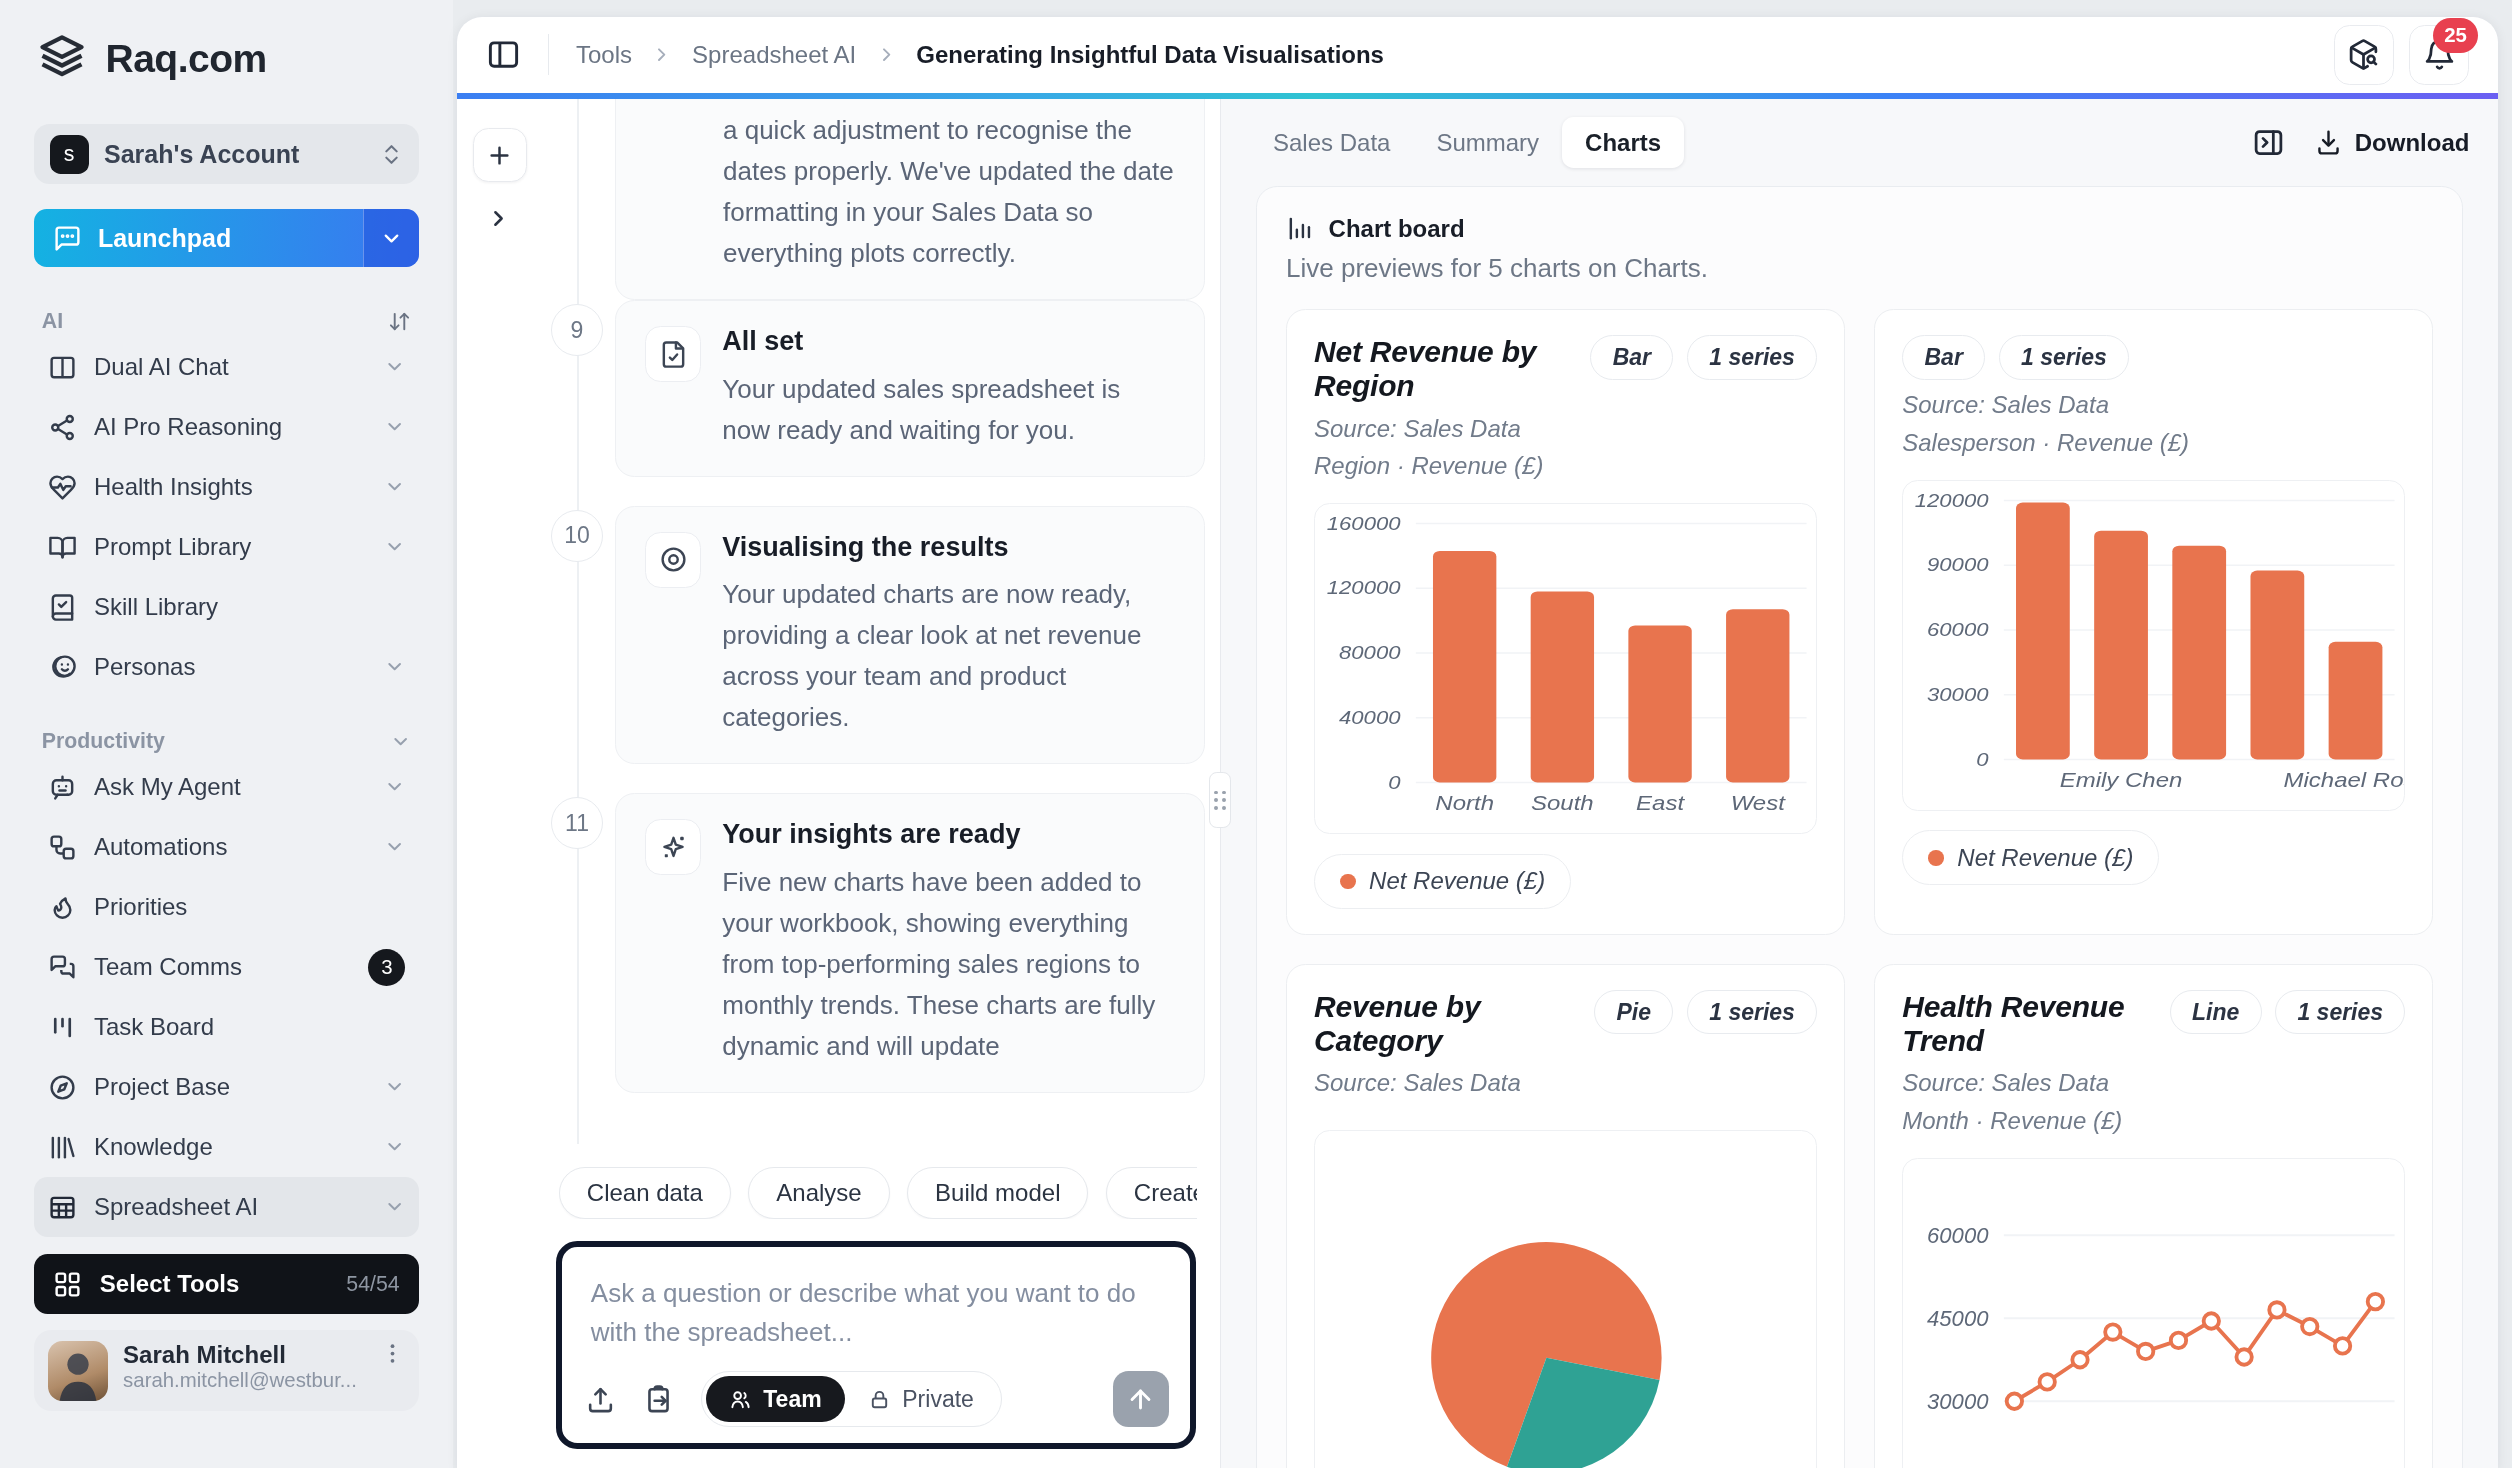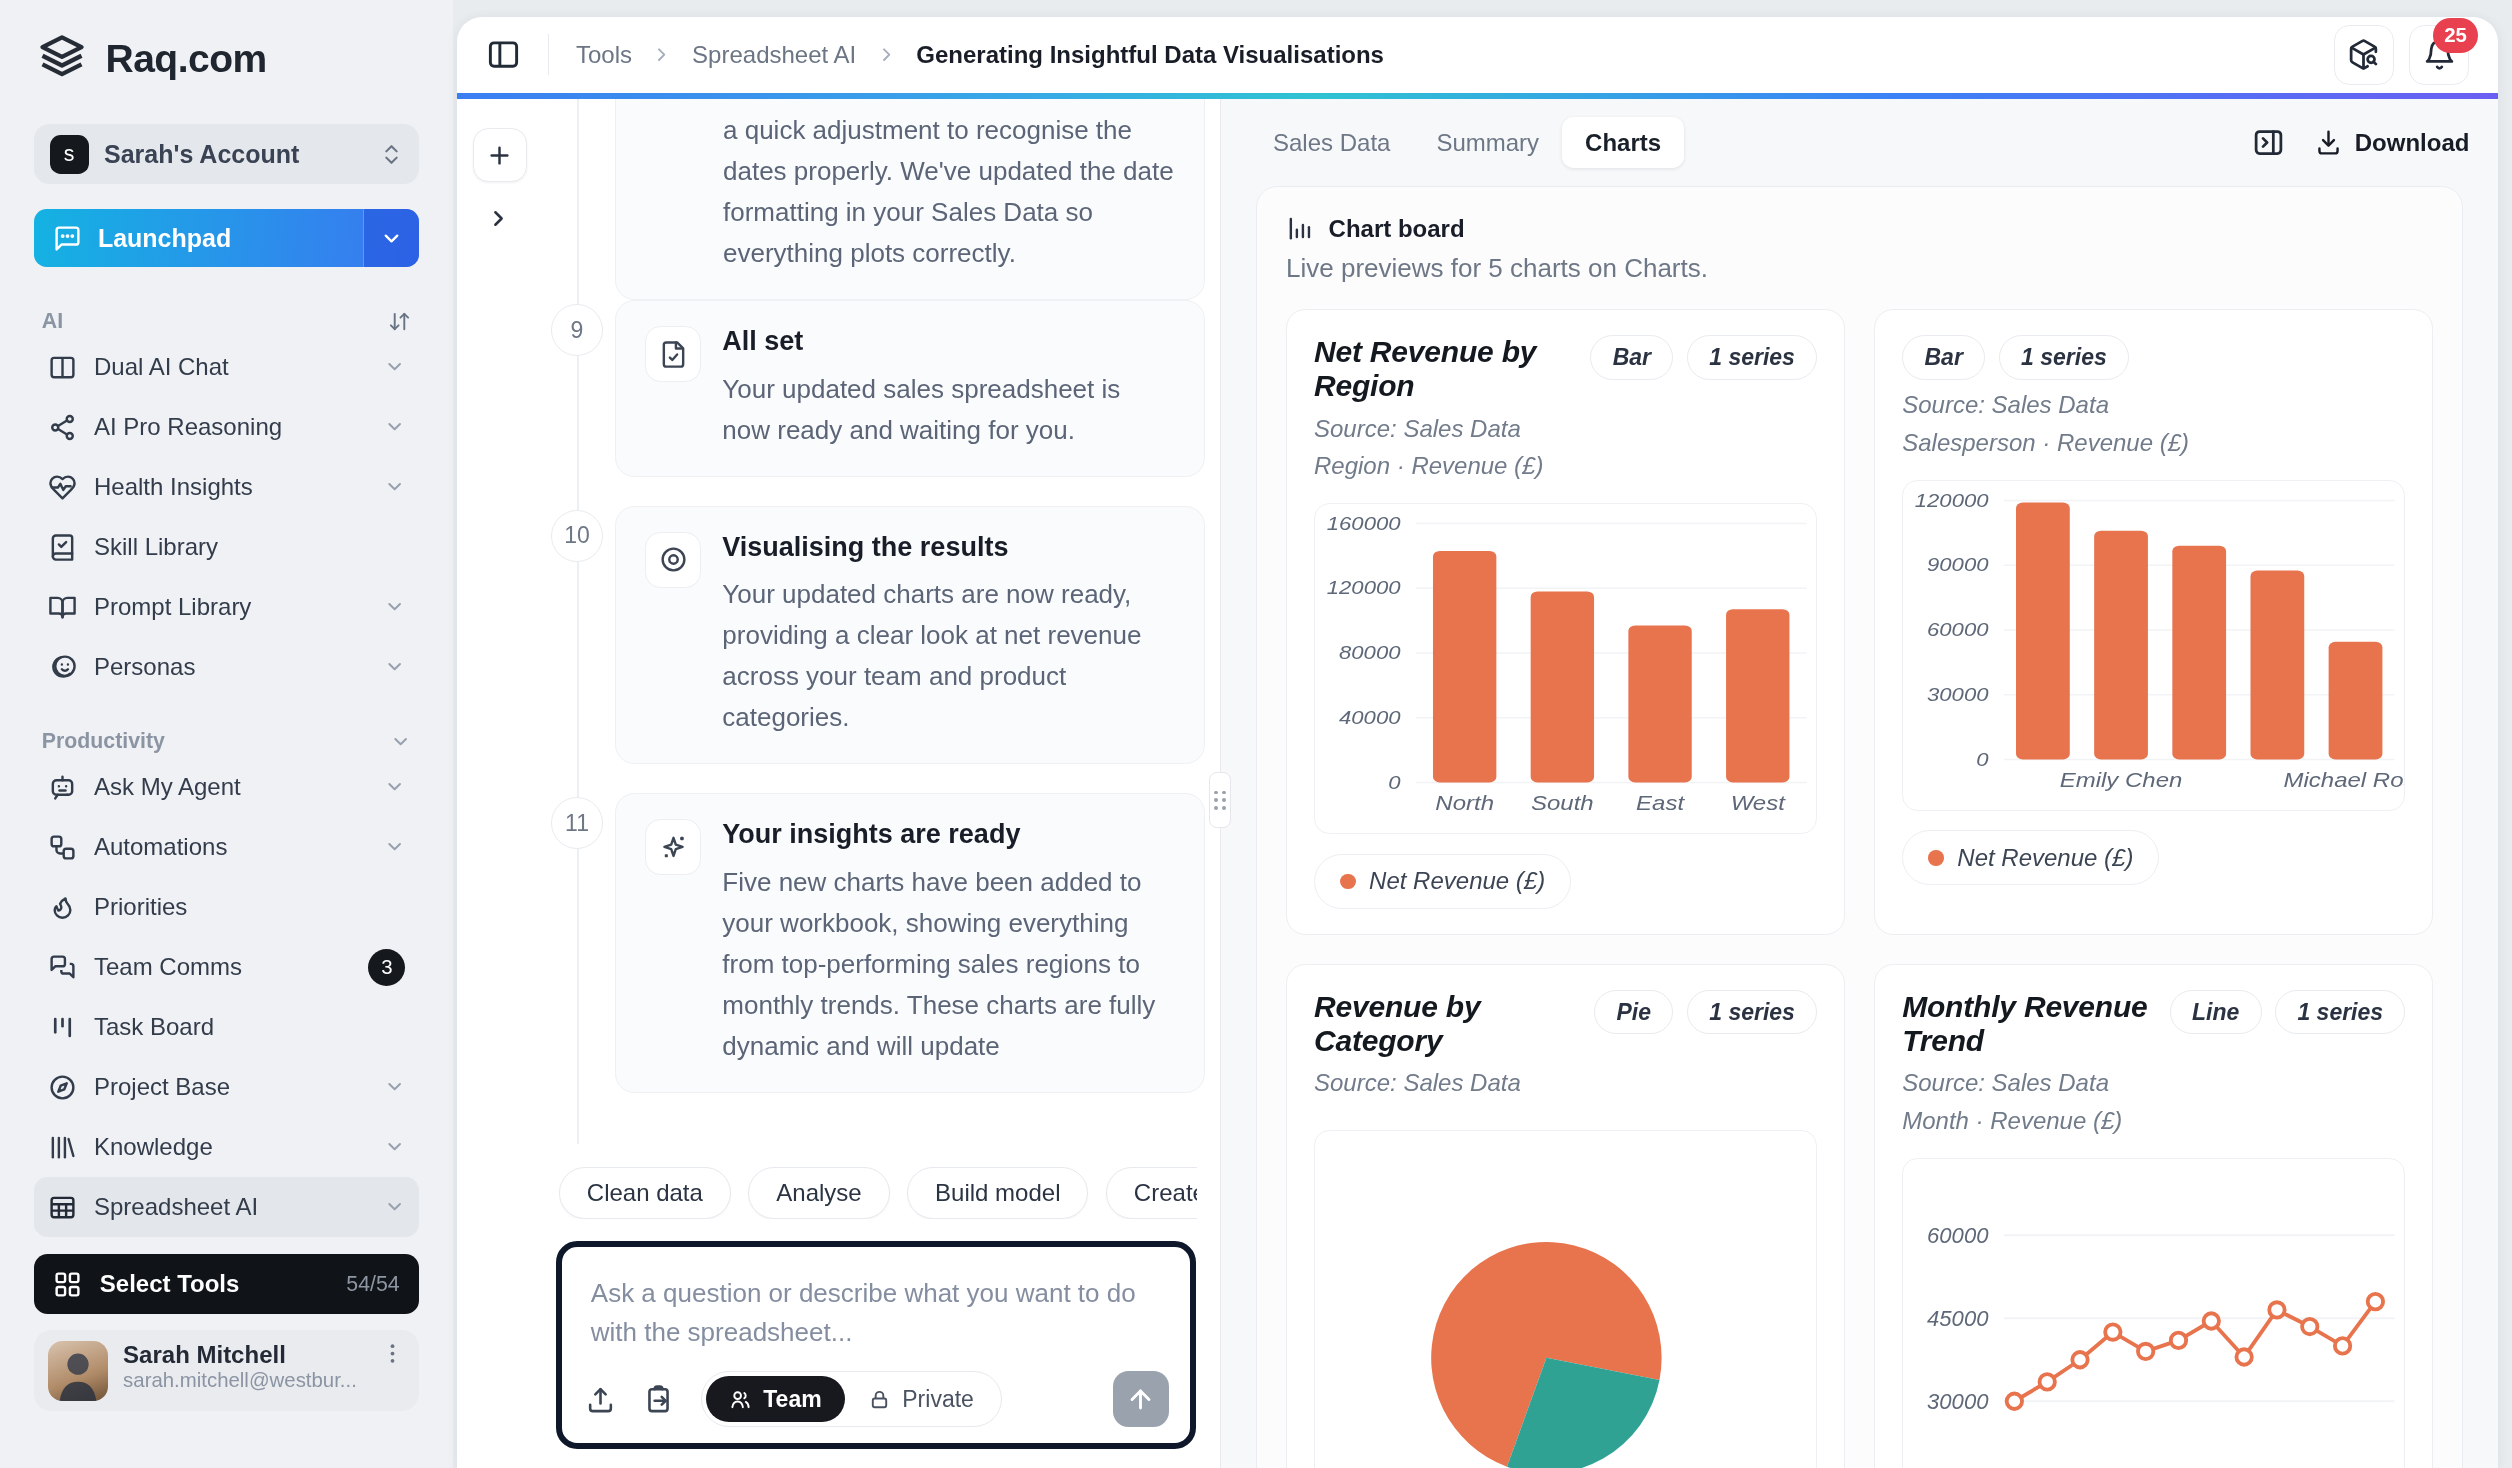--- a/index.html
+++ b/index.html
@@ -201,41 +201,41 @@
       </span>
     <span class="lbl">Health Insights</span>
     <span>
         <svg width="21.3" height="21.3" viewBox="0 0 24 24" fill="none" stroke="#97a0ae" stroke-width="2.2" stroke-linecap="round" stroke-linejoin="round">
           <path d="m6 9 6 6 6-6"></path>
         </svg>
       </span>
   </div>
   <div class="nav-item">
     <span>
+        <svg width="29" height="29" viewBox="0 0 24 24" fill="none" stroke="#333c4b" stroke-width="2" stroke-linejoin="round">
+          <path d="M2 4h6a4 4 0 0 1 4 4v12a3 3 0 0 0-3-3H2z"></path>
+          <path d="M22 4h-6a4 4 0 0 0-4 4v12a3 3 0 0 1 3-3h7z"></path>
+        </svg>
+      </span>
+    <span class="lbl">Prompt Library</span>
+    <span>
+        <svg width="21.3" height="21.3" viewBox="0 0 24 24" fill="none" stroke="#97a0ae" stroke-width="2.2" stroke-linecap="round" stroke-linejoin="round">
+          <path d="m6 9 6 6 6-6"></path>
+        </svg>
+      </span>
+  </div>
+  <div class="nav-item">
+    <span>
         <svg width="29" height="29" viewBox="0 0 24 24" fill="none" stroke="#333c4b" stroke-width="2" stroke-linecap="round" stroke-linejoin="round">
           <path d="M4 19.5A2.5 2.5 0 0 1 6.5 17H20V4a2 2 0 0 0-2-2H6.5A2.5 2.5 0 0 0 4 4.5z"></path>
           <path d="M4 19.5A2.5 2.5 0 0 0 6.5 22H20v-5"></path>
           <path d="m9 9.5 2 2 4-4"></path>
         </svg>
       </span>
     <span class="lbl">Skill Library</span>
-  </div>
-  <div class="nav-item">
-    <span>
-        <svg width="29" height="29" viewBox="0 0 24 24" fill="none" stroke="#333c4b" stroke-width="2" stroke-linejoin="round">
-          <path d="M2 4h6a4 4 0 0 1 4 4v12a3 3 0 0 0-3-3H2z"></path>
-          <path d="M22 4h-6a4 4 0 0 0-4 4v12a3 3 0 0 1 3-3h7z"></path>
-        </svg>
-      </span>
-    <span class="lbl">Prompt Library</span>
-    <span>
-        <svg width="21.3" height="21.3" viewBox="0 0 24 24" fill="none" stroke="#97a0ae" stroke-width="2.2" stroke-linecap="round" stroke-linejoin="round">
-          <path d="m6 9 6 6 6-6"></path>
-        </svg>
-      </span>
   </div>
   <div class="nav-item">
     <span>
         <svg width="29" height="29" viewBox="0 0 24 24" fill="none" stroke="#333c4b" stroke-width="2" stroke-linecap="round" stroke-linejoin="round">
           <circle cx="14" cy="11" r="8"></circle>
           <path d="M10.8 3.6A8 8 0 1 0 18 17.2"></path>
           <path d="M11.5 9.5h.01M16.5 9.5h.01"></path>
           <path d="M11.5 13.5c.7.8 1.6 1.2 2.5 1.2s1.8-.4 2.5-1.2"></path>
         </svg>
       </span>
@@ -720,21 +720,21 @@
             <div class="cc-plot tall" style="margin-top:33px">
               <svg viewBox="0 0 522 430" width="100%" height="100%" preserveAspectRatio="none">
                   <path d="M241,235 L199.95758280091974,347.763114494309 A120,120 0 1 1 358.79526201371965,257.8970794451854 Z" fill="#E8744E"></path>
                   <path d="M241,235 L358.7952620137197,257.8970794451854 A120,120 0 0 1 199.95758280091974,347.763114494309 Z" fill="#2FA294"></path>
                 </svg>
             </div>
           </div>
 
           <div class="chart-card">
             <div class="cc-head">
-              <span class="cc-title">Monthly Revenue Trend</span>
+              <span class="cc-title">Health Revenue Trend</span>
               <span class="cc-badges">
                 <span class="cc-badge">Line</span>
                 <span class="cc-badge">1 series</span>
               </span>
             </div>
             <div class="cc-source">Source: Sales Data</div>
             <div class="cc-axes">Month · Revenue (£)</div>
             <div class="cc-plot tall">
               <svg viewBox="0 0 522 430" width="100%" height="100%" preserveAspectRatio="none">
                   <line x1="105" y1="79" x2="512" y2="79" stroke="#f1f3f6" stroke-width="2"></line>

